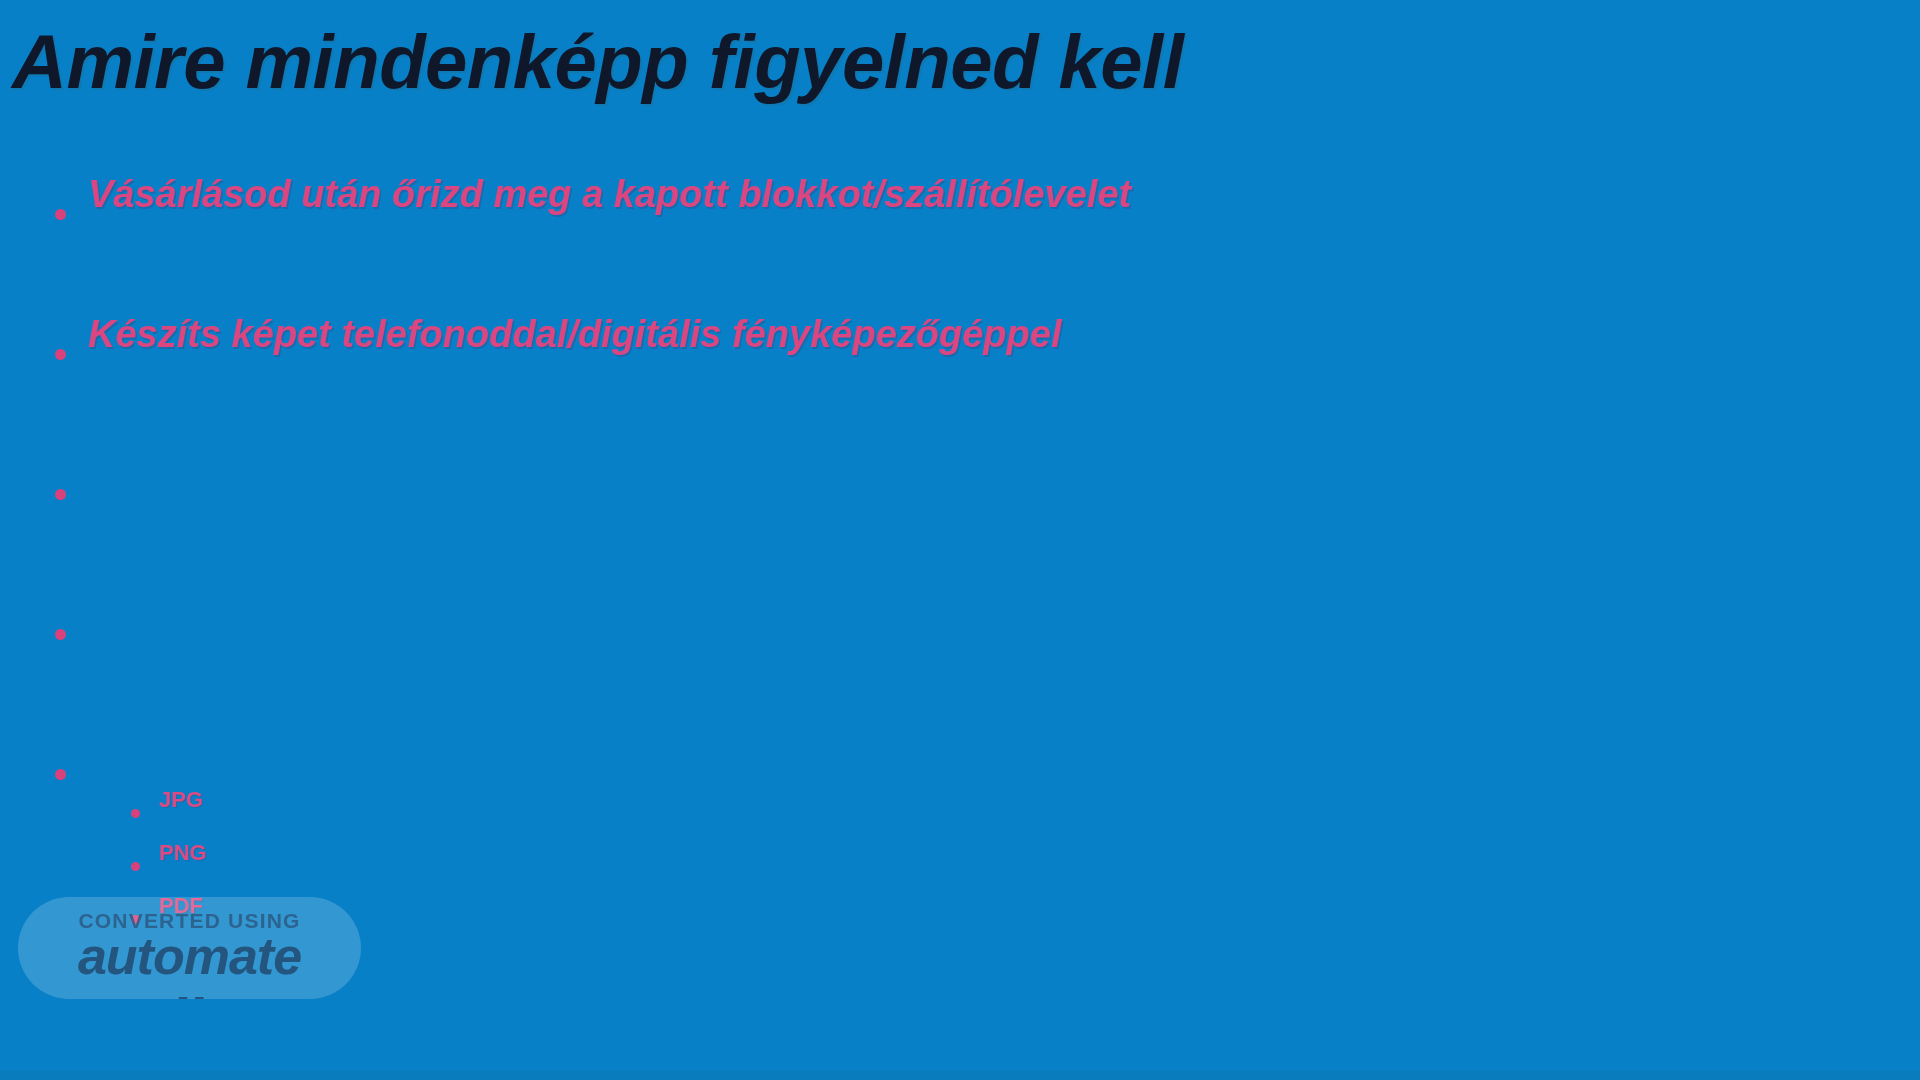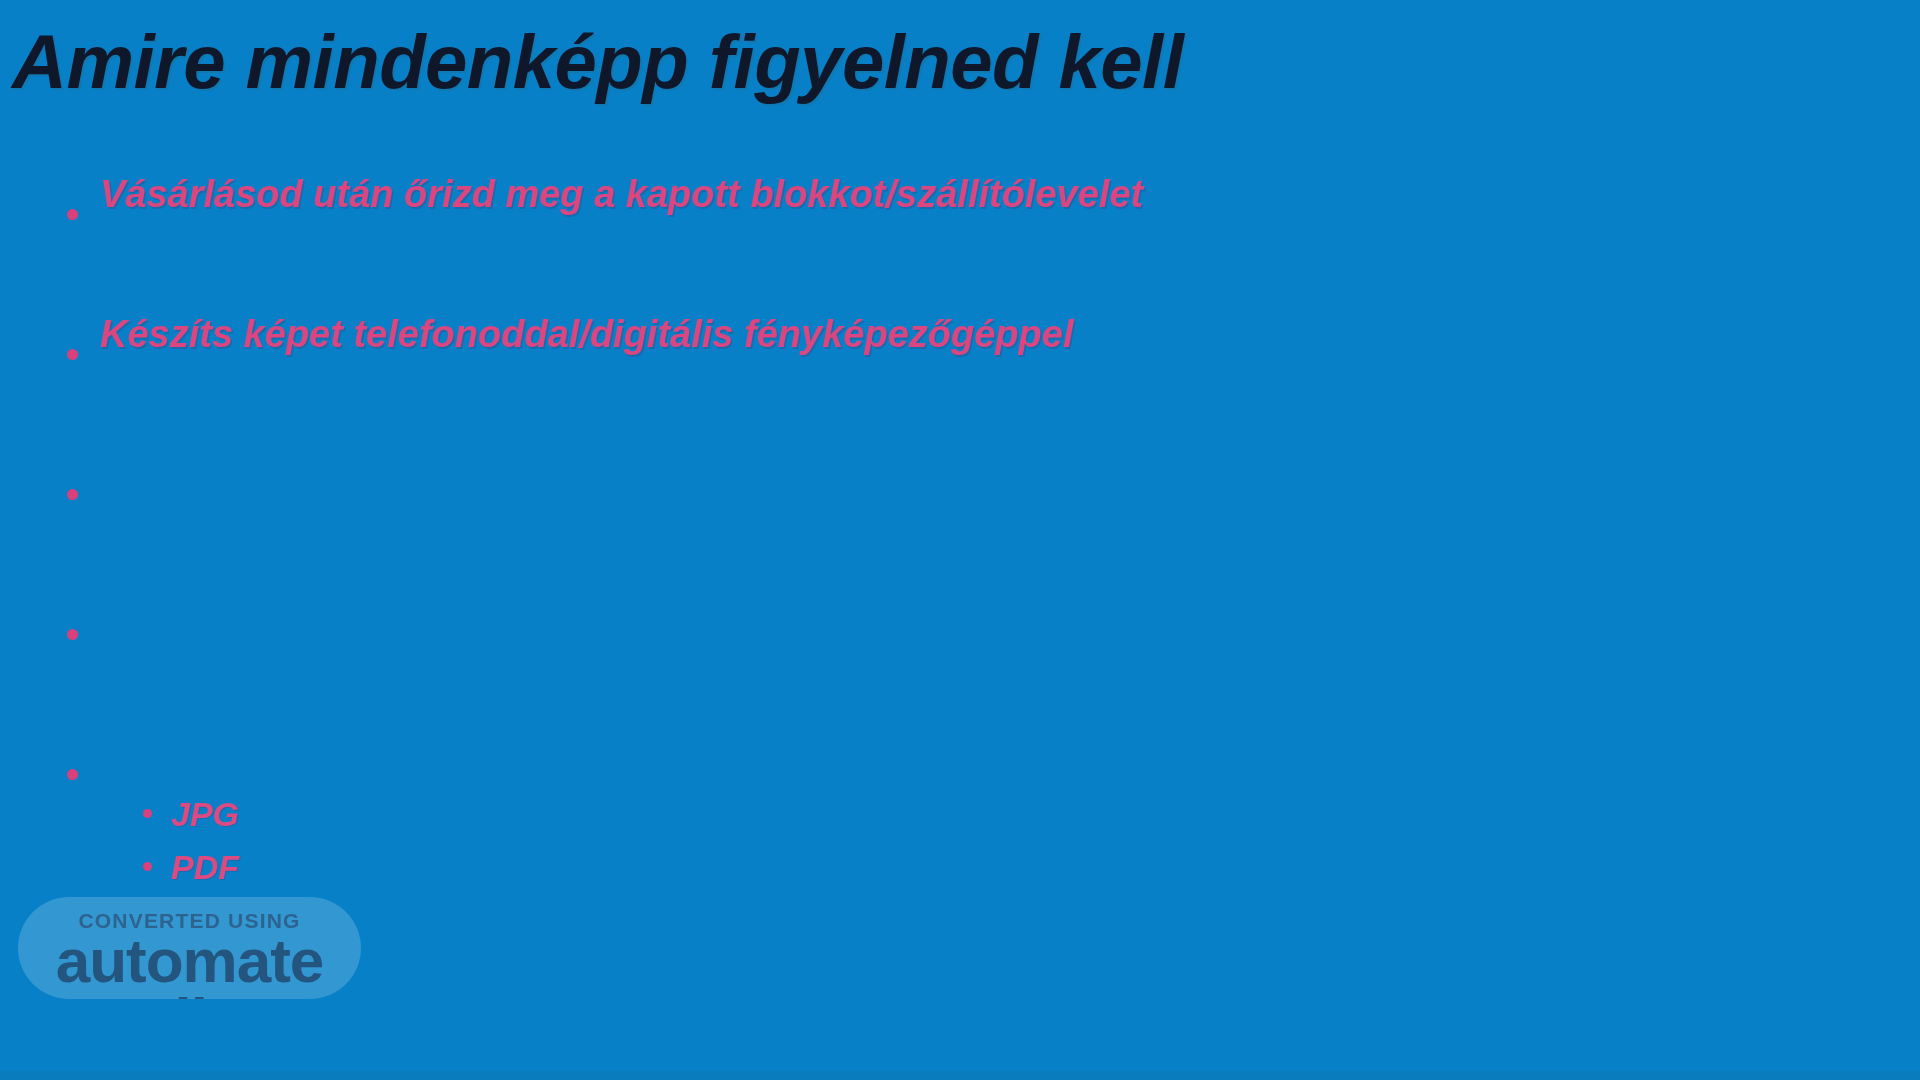--- a/index.html
+++ b/index.html
@@ -46,21 +46,20 @@
     line-height: 1.15;
     text-shadow: 2px 2px 0 rgba(90,70,20,0.12);
   }
 
   
   #bullets {
     position: absolute;
     left: 0;
     top: 175px;
     width: 1852px;
-    padding-left: 12px;
   }
 
   .bullet-row {
     position: relative;
     height: 140px;
   }
 
   .bullet-row .dot {
     position: absolute;
     left: 55px;
@@ -101,24 +100,23 @@
     top: 20px;
     width: 9px;
     height: 9px;
     border-radius: 50%;
     background: #d8417b;
   }
 
   .sub-row .btext {
     position: absolute;
     left: 159px;
-    top: 8px;
-    font-size: 34px;
-    font-weight: bold;
-    font-style: italic;
+    top: 0;
+    font-size: 22px;
+    font-weight: bold;
     color: #dd4a82;
     white-space: nowrap;
     line-height: 1.0;
     text-shadow: 1.2px 1.2px 0 rgba(80,40,90,0.22);
   }
 
   
   #watermark {
     position: absolute;
     left: 18px;
@@ -140,25 +138,26 @@
     letter-spacing: 1.2px;
     color: #2c5a84;
     opacity: 0.85;
   }
   #wm-automate {
     position: absolute;
     left: 0;
     top: 33px;
     width: 343px;
     text-align: center;
-    font-size: 62px;
+    font-size: 52px;
     font-weight: bold;
     letter-spacing: -1px;
     color: #23557f;
     line-height: 1.0;
+    font-style: italic;
   }
   #wm-video-wrap {
     position: absolute;
     left: 0;
     top: 92px;
     width: 343px;
     text-align: center;
     font-size: 62px;
     font-weight: bold;
     letter-spacing: -1px;
@@ -198,20 +197,24 @@
 
     <div class="bullet-row tight">
       <span class="dot"></span>
     </div>
 
     <div class="sub-row">
       <span class="dot"></span>
       <span class="btext">JPG</span>
     </div>
 
+    <div class="sub-row">
+      <span class="dot"></span>
+      <span class="btext">PNG</span>
+    </div>
 
     <div class="sub-row">
       <span class="dot"></span>
       <span class="btext">PDF</span>
     </div>
 
   </div>
 
   <div id="watermark">
     <div id="wm-converted">CONVERTED USING</div>

